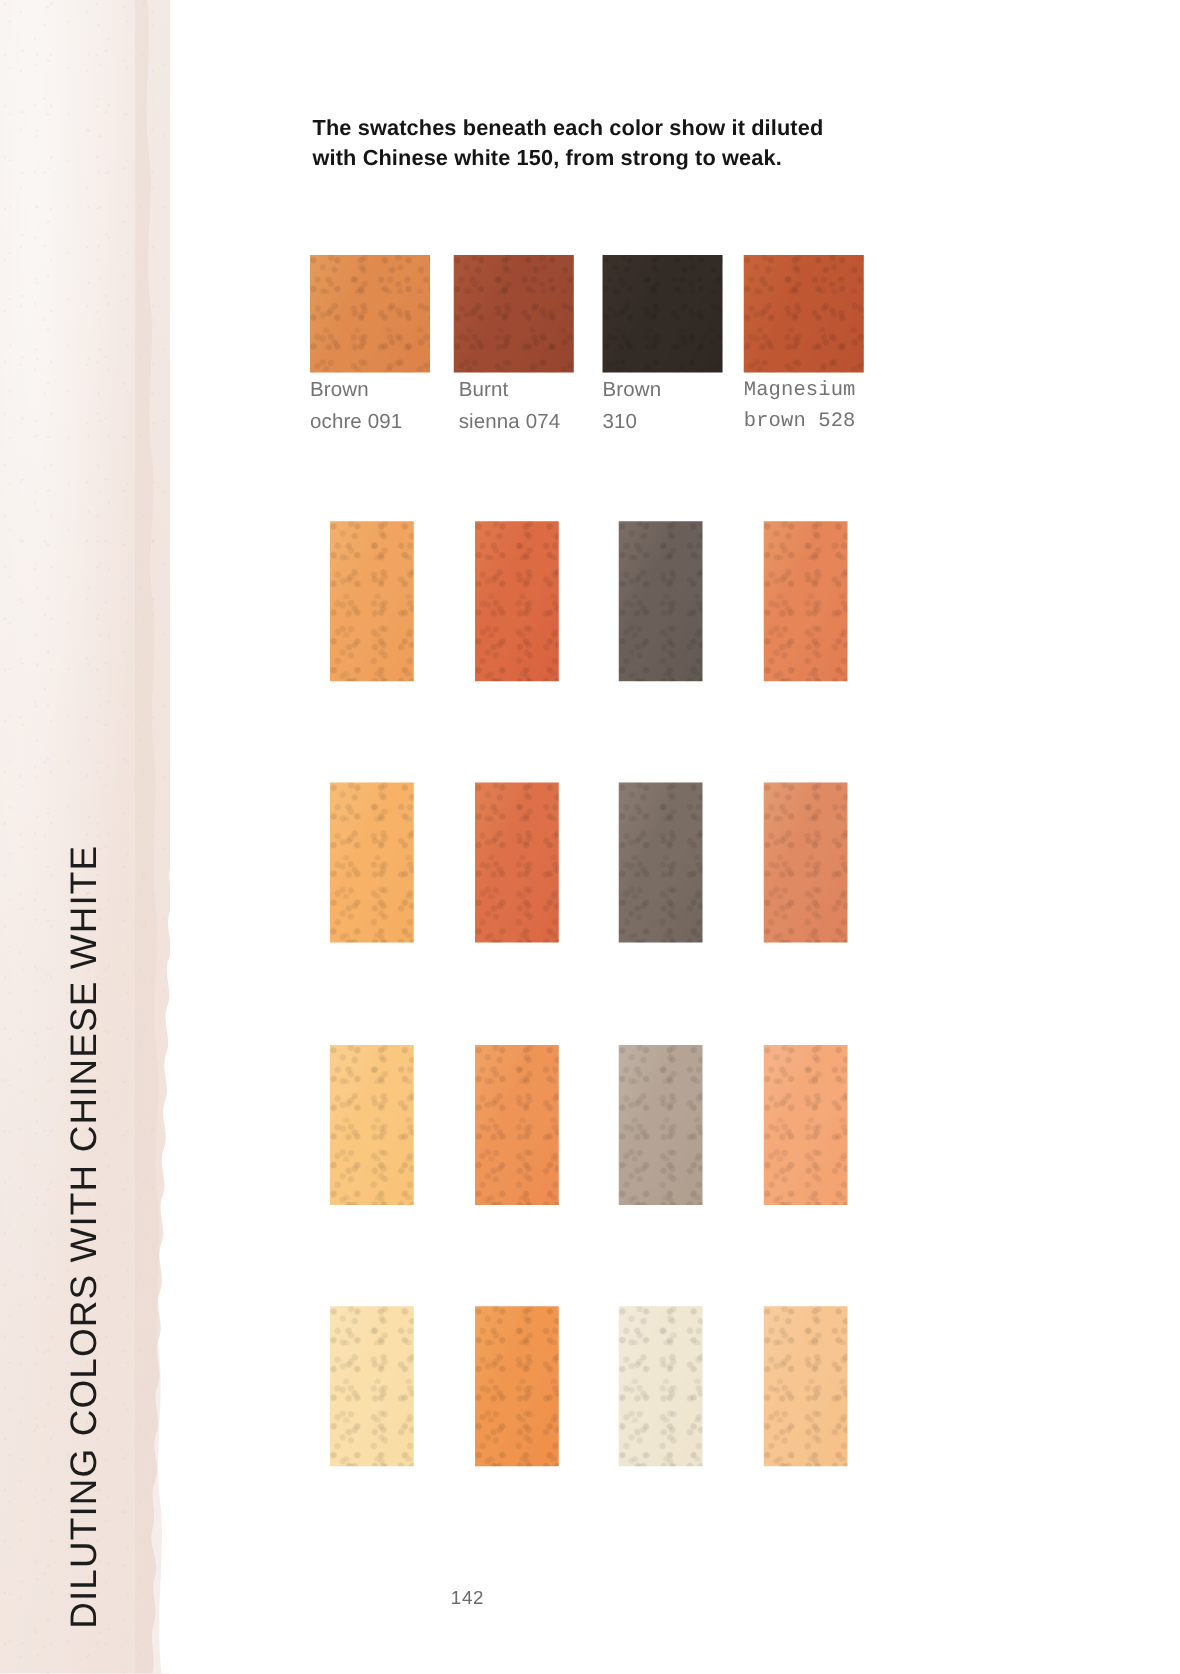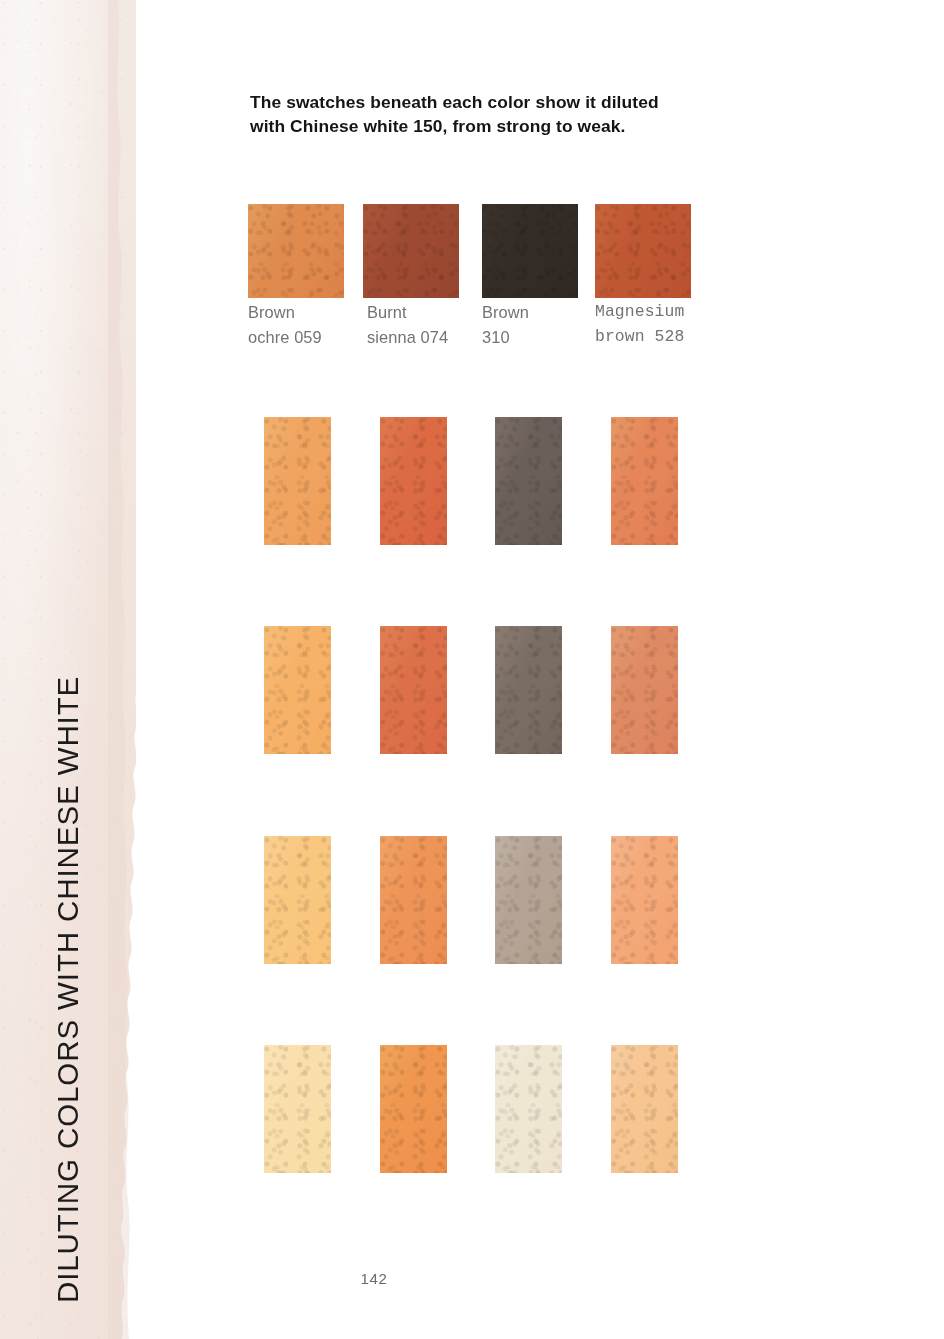--- a/index.html
+++ b/index.html
@@ -217,21 +217,21 @@
 
 <div id="content">
 
   <div id="intro">
     <span class="line">The swatches beneath each color show it diluted</span>
     <span class="line">with Chinese white 150, from strong to weak.</span>
   </div>
 
   <div id="grid">
       <div class="sw" style="left: 248px; top: 204px; width: 96px; height: 94px; background: rgb(224, 138, 78);"></div>
-      <div class="label" style="left: 248px; top: 300px;"><span>Brown</span><span class="l2">ochre 059</span></div>
+      <div class="label" style="left: 248px; top: 300px;"><span>Brown</span><span class="l2">ochre 091</span></div>
       <div class="sw" style="left: 264px; top: 417px; width: 67px; height: 128px; background: rgb(240, 164, 95);"></div>
       <div class="sw" style="left: 264px; top: 626px; width: 67px; height: 128px; background: rgb(247, 178, 104);"></div>
       <div class="sw" style="left: 264px; top: 836px; width: 67px; height: 128px; background: rgb(250, 199, 127);"></div>
       <div class="sw" style="left: 264px; top: 1045px; width: 67px; height: 128px; background: rgb(250, 223, 170);"></div>
       <div class="sw" style="left: 363px; top: 204px; width: 96px; height: 94px; background: rgb(158, 74, 50);"></div>
       <div class="label" style="left: 344px; top: 300px; margin-left: 23px;"><span>Burnt</span><span class="l2">sienna 074</span></div>
       <div class="sw" style="left: 380px; top: 417px; width: 67px; height: 128px; background: rgb(220, 106, 67);"></div>
       <div class="sw" style="left: 380px; top: 626px; width: 67px; height: 128px; background: rgb(221, 112, 72);"></div>
       <div class="sw" style="left: 380px; top: 836px; width: 67px; height: 128px; background: rgb(239, 148, 87);"></div>
       <div class="sw" style="left: 380px; top: 1045px; width: 67px; height: 128px; background: rgb(240, 150, 79);"></div>

